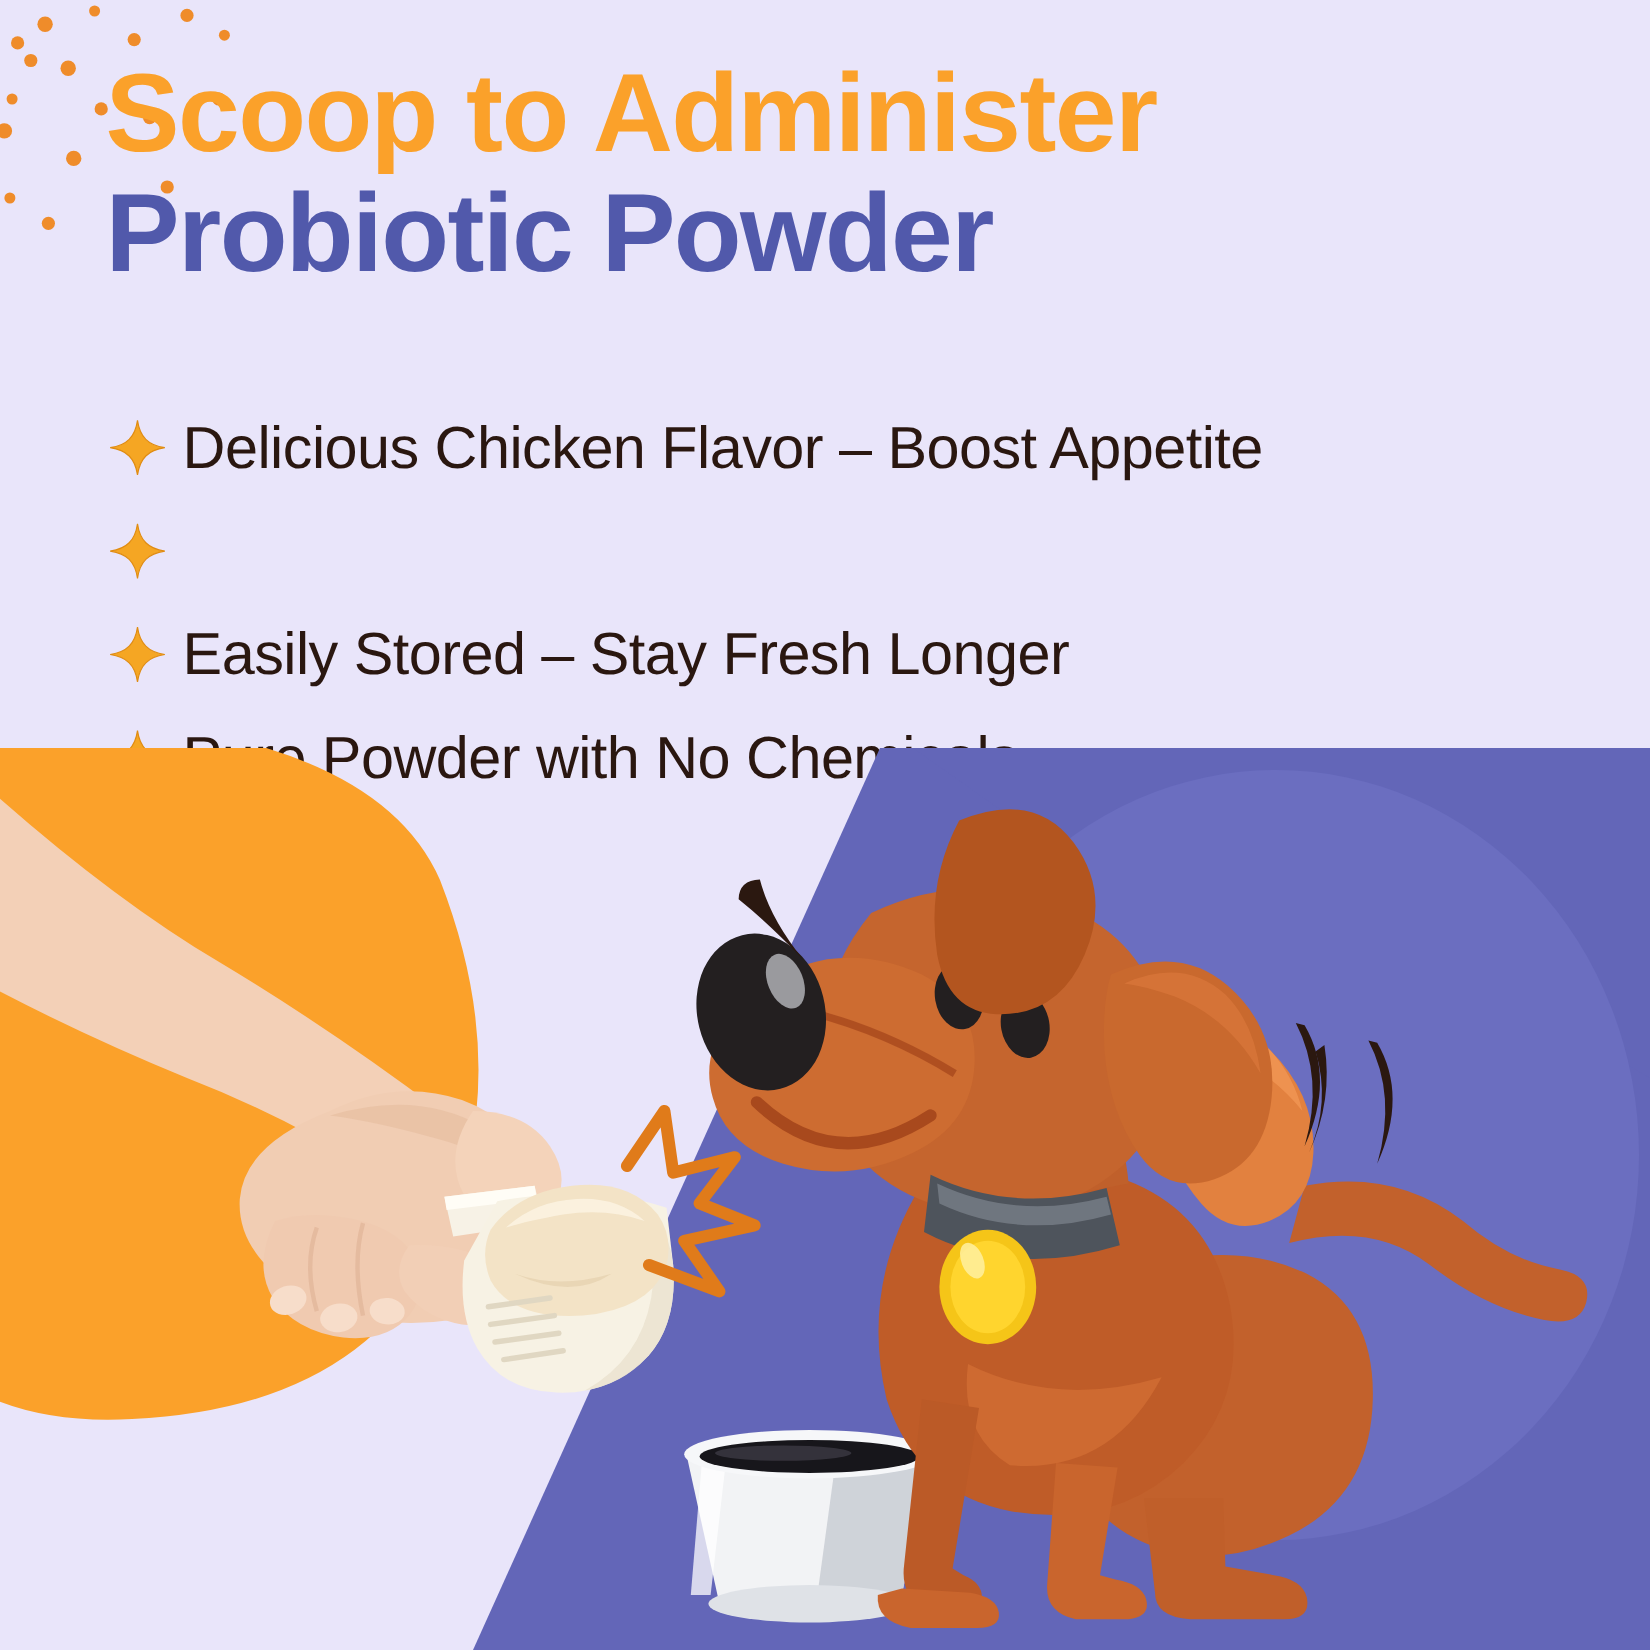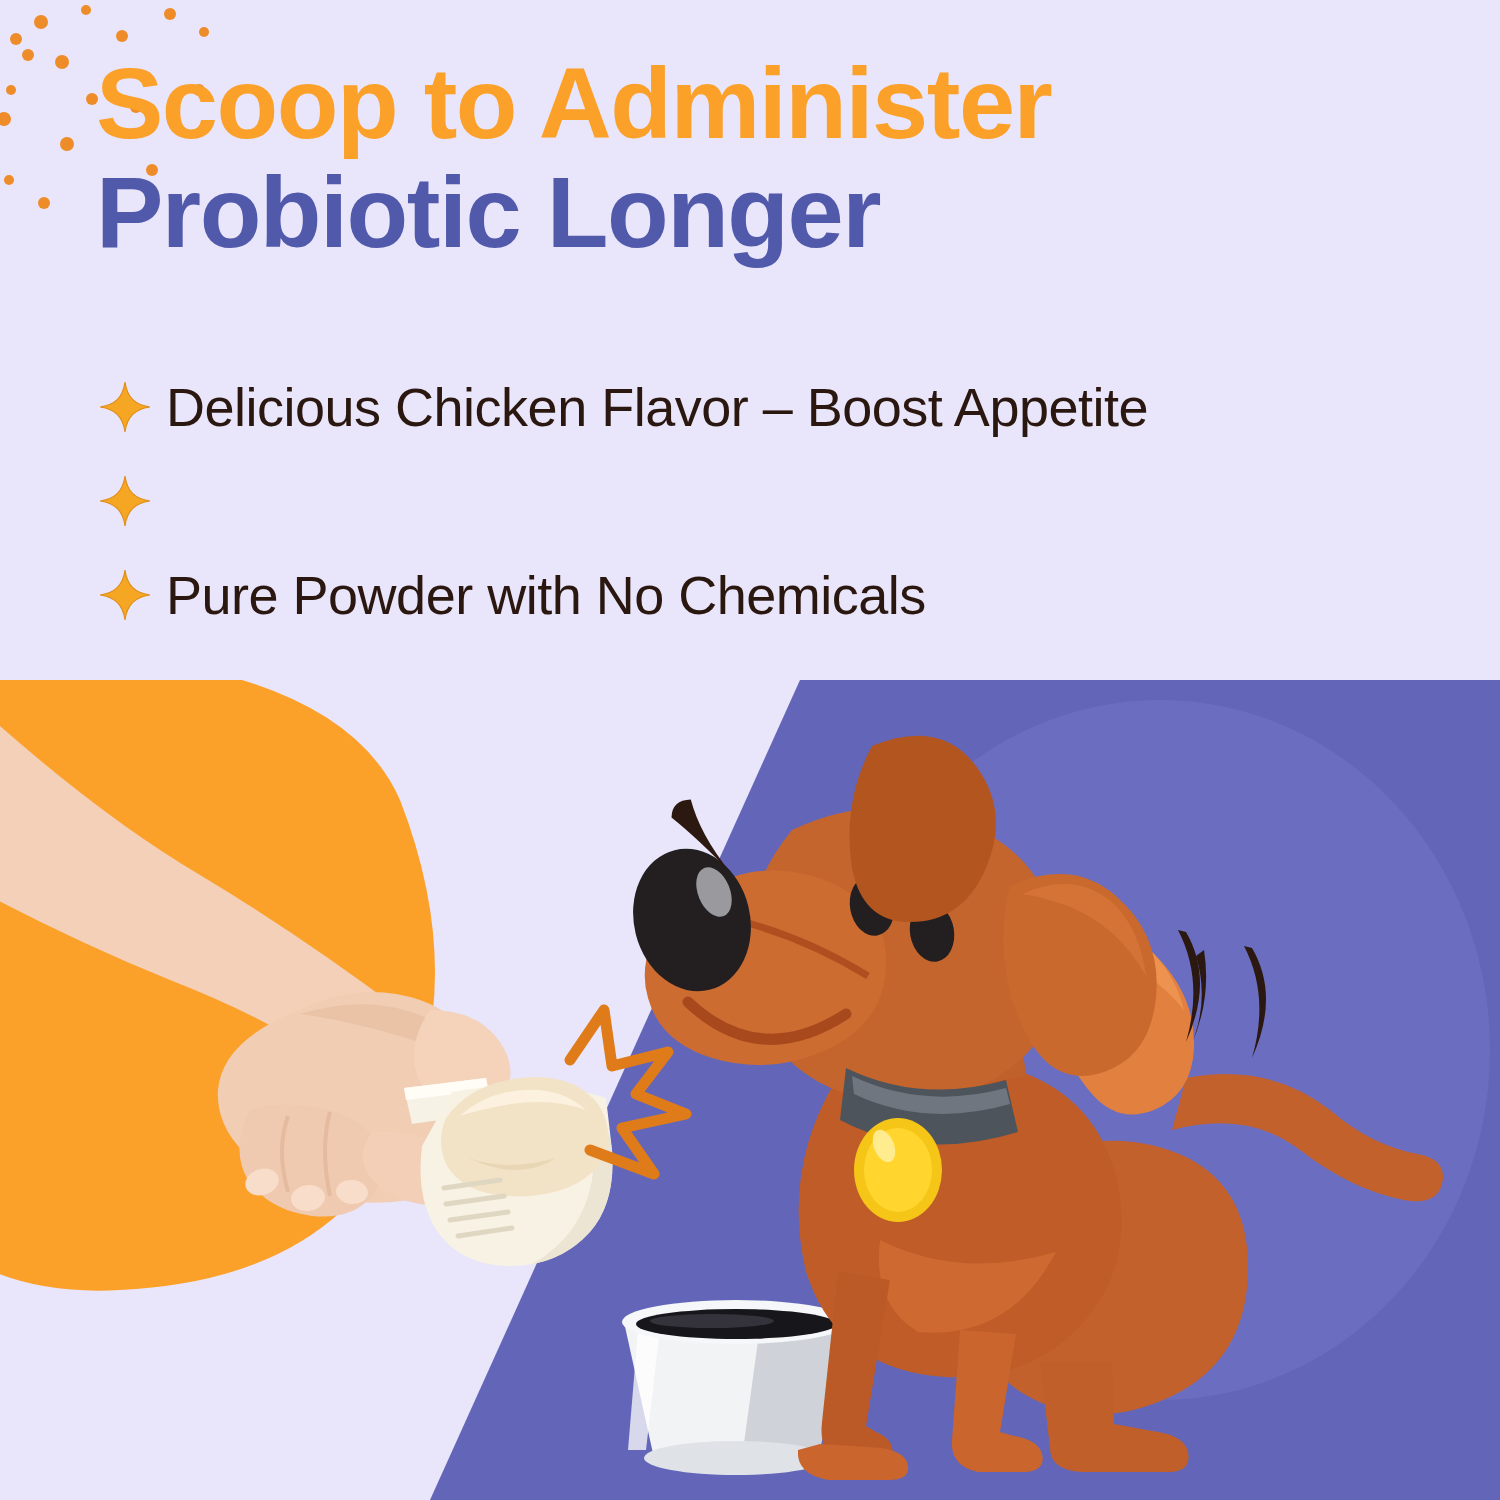--- a/index.html
+++ b/index.html
@@ -59,21 +59,21 @@
       <span class="dot" style="left: 130px; top: 101px; width: 12px; height: 12px; background: rgb(239, 140, 42);"></span>
       <span class="dot" style="left: 193px; top: 84px; width: 12px; height: 12px; background: rgb(239, 140, 42);"></span>
       <span class="dot" style="left: 86px; top: 93px; width: 12px; height: 12px; background: rgb(239, 140, 42);"></span>
       <span class="dot" style="left: 6px; top: 85px; width: 10px; height: 10px; background: rgb(239, 140, 42);"></span>
       <span class="dot" style="left: 146px; top: 164px; width: 12px; height: 12px; background: rgb(239, 140, 42);"></span>
       <span class="dot" style="left: 38px; top: 197px; width: 12px; height: 12px; background: rgb(239, 140, 42);"></span>
     </div>
 
   <div class="heading-block">
     <div class="h-line1">Scoop to Administer</div>
-    <div class="h-line2">Probiotic Longer</div>
+    <div class="h-line2">Probiotic Powder</div>
   </div>
 
   <div class="bullets">
 
     <div class="bullet">
       <span class="spark">
         <svg viewBox="0 0 100 100" width="54" height="54" aria-hidden="true">
           <path d="M50 4 C54 32 68 46 96 50 C68 54 54 68 50 96 C46 68 32 54 4 50 C32 46 46 32 50 4 Z" fill="#f5a623" stroke="#e08c12" stroke-width="2"></path>
         </svg>
       </span>
@@ -81,20 +81,28 @@
     </div>
 
     <div class="bullet">
       <span class="spark">
         <svg viewBox="0 0 100 100" width="54" height="54" aria-hidden="true">
           <path d="M50 4 C54 32 68 46 96 50 C68 54 54 68 50 96 C46 68 32 54 4 50 C32 46 46 32 50 4 Z" fill="#f5a623" stroke="#e08c12" stroke-width="2"></path>
         </svg>
       </span>
     </div>
 
+    <div class="bullet">
+      <span class="spark">
+        <svg viewBox="0 0 100 100" width="54" height="54" aria-hidden="true">
+          <path d="M50 4 C54 32 68 46 96 50 C68 54 54 68 50 96 C46 68 32 54 4 50 C32 46 46 32 50 4 Z" fill="#f5a623" stroke="#e08c12" stroke-width="2"></path>
+        </svg>
+      </span>
+      <span class="bullet-text">Easily Stored – Stay Fresh Longer</span>
+    </div>
 
     <div class="bullet">
       <span class="spark">
         <svg viewBox="0 0 100 100" width="54" height="54" aria-hidden="true">
           <path d="M50 4 C54 32 68 46 96 50 C68 54 54 68 50 96 C46 68 32 54 4 50 C32 46 46 32 50 4 Z" fill="#f5a623" stroke="#e08c12" stroke-width="2"></path>
         </svg>
       </span>
       <span class="bullet-text">Pure Powder with No Chemicals</span>
     </div>
 

